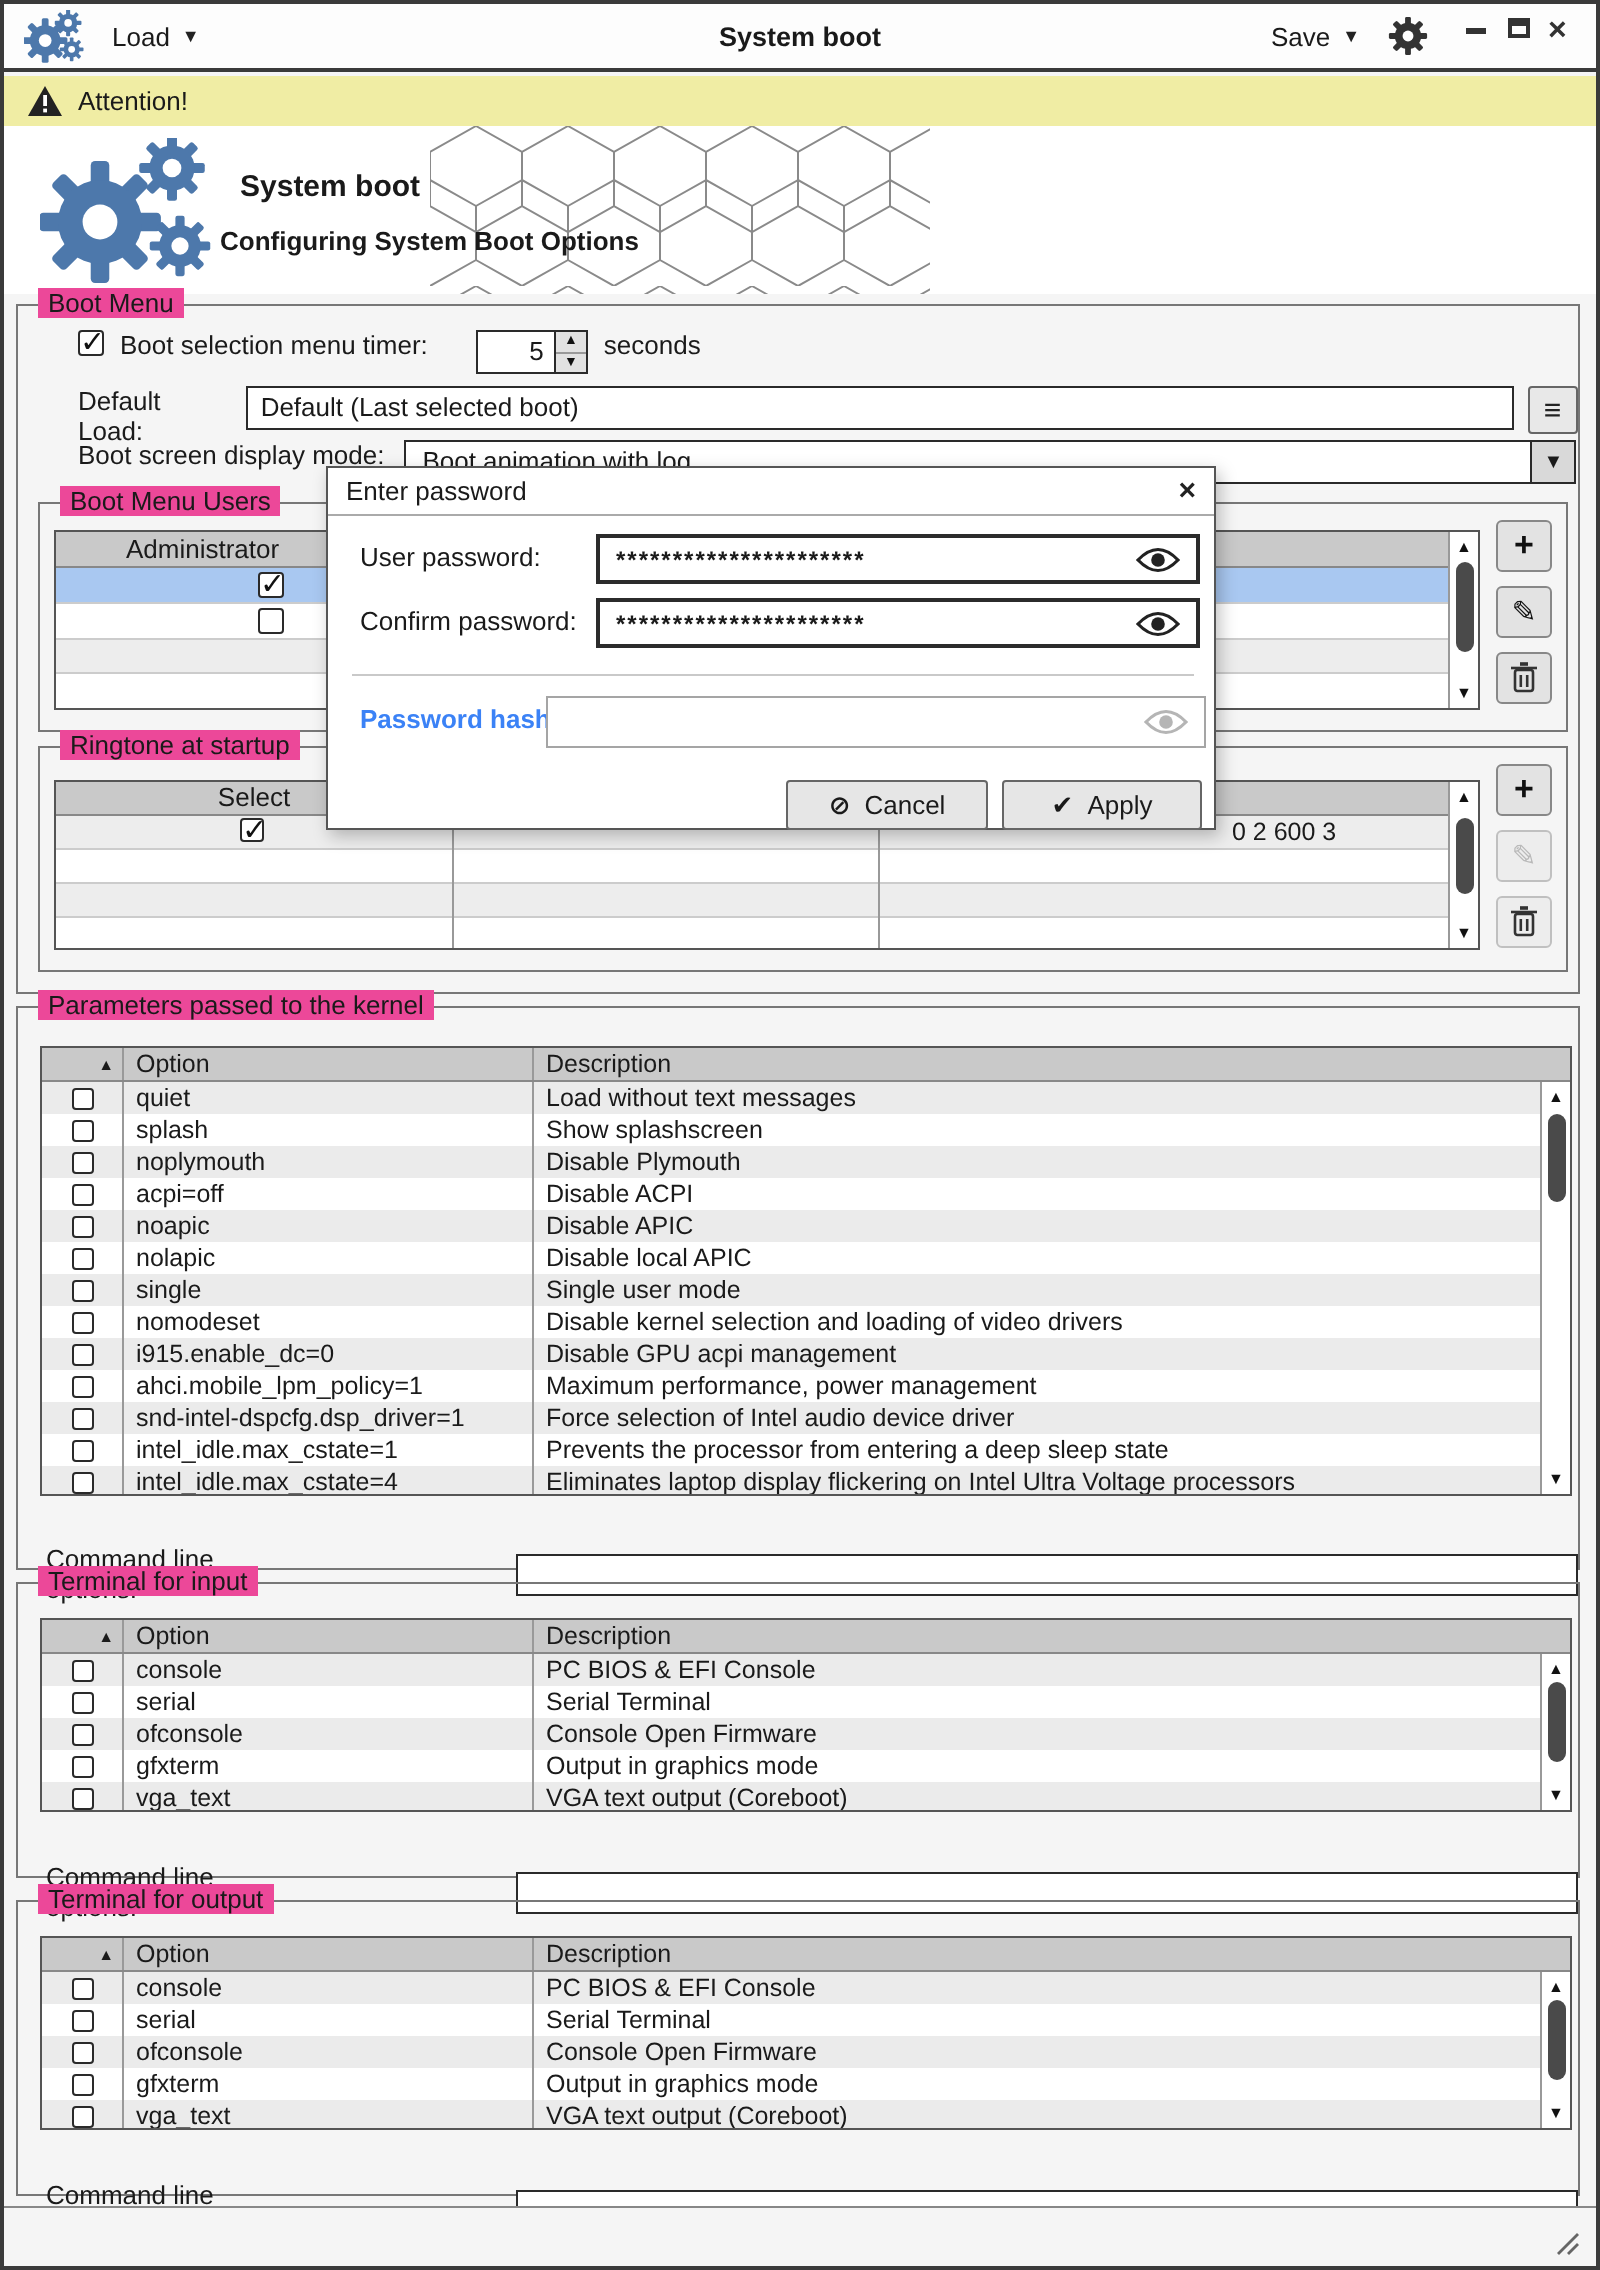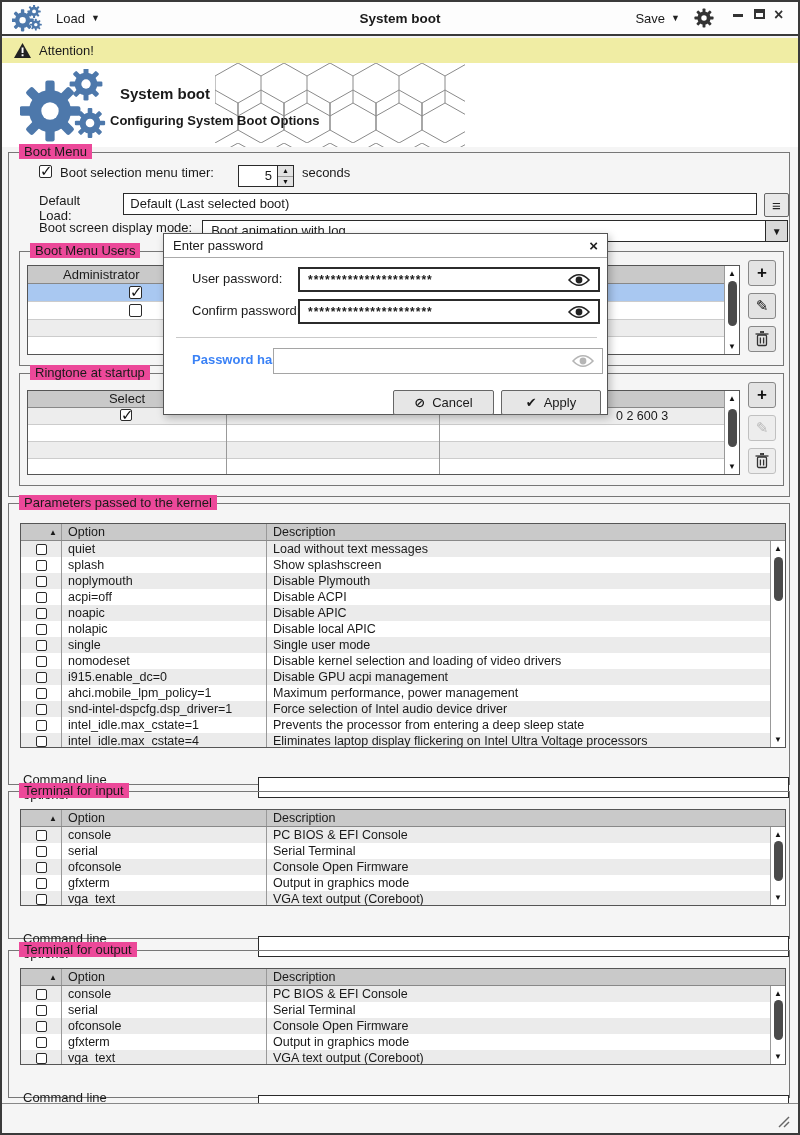--- a/index.html
+++ b/index.html
@@ -91,21 +91,21 @@
   .c-desc{flex:1;border-left:1px solid #999;padding-left:6px;height:100%;display:flex;align-items:center;white-space:nowrap;overflow:hidden;}
   .dhead .c-cb{justify-content:flex-end;padding-right:4px;font-size:8px;}
   .cmdrow{position:absolute;display:flex;align-items:center;margin-top:16px;}
   .cmd-input{border:1.6px solid #2a2a2a;background:#fff;height:21px;width:537px;}
   
   #dialog{position:absolute;left:161px;top:231px;width:445px;height:182px;background:#fff;
     border:1px solid #555;box-shadow:2px 3px 8px rgba(0,0,0,0.25);z-index:50;}
   #dialog .dtitle{height:24px;border-bottom:1px solid #aaa;display:flex;align-items:center;padding:0 9px;font-size:13px;text-align:center;}
   #dialog .dclose{margin-left:auto;font-size:15px;font-weight:bold;color:#222;}
   .drow{position:absolute;left:0;width:100%;height:26px;}
-  .dlabel{position:absolute;left:28px;top:4px;font-size:13px;}
+  .dlabel{position:absolute;left:16px;top:4px;font-size:13px;}
   .dfield{position:absolute;left:134px;top:0;width:302px;height:25px;border:2px solid #2b2b2b;background:#fff;
     display:flex;align-items:center;padding:0 8px;}
   .stars{font-size:12px;font-weight:bold;letter-spacing:1px;overflow:hidden;white-space:nowrap;}
   .eye{margin-left:auto;flex:none;}
   #drow-user{top:33px;} #drow-confirm{top:65px;}
   #dsep{position:absolute;left:12px;top:103px;width:421px;height:1px;background:#c9c9c9;}
   #drow-hash{top:114px;}
   #drow-hash .dlabel{color:#3b82f6;font-weight:bold;}
   #drow-hash .dfield{left:109px;width:330px;height:26px;border:1px solid #a5a5a5;}
   .dbtn{position:absolute;top:156px;height:25px;border:1.6px solid #666;background:#e6e6e6;border-radius:2px;

